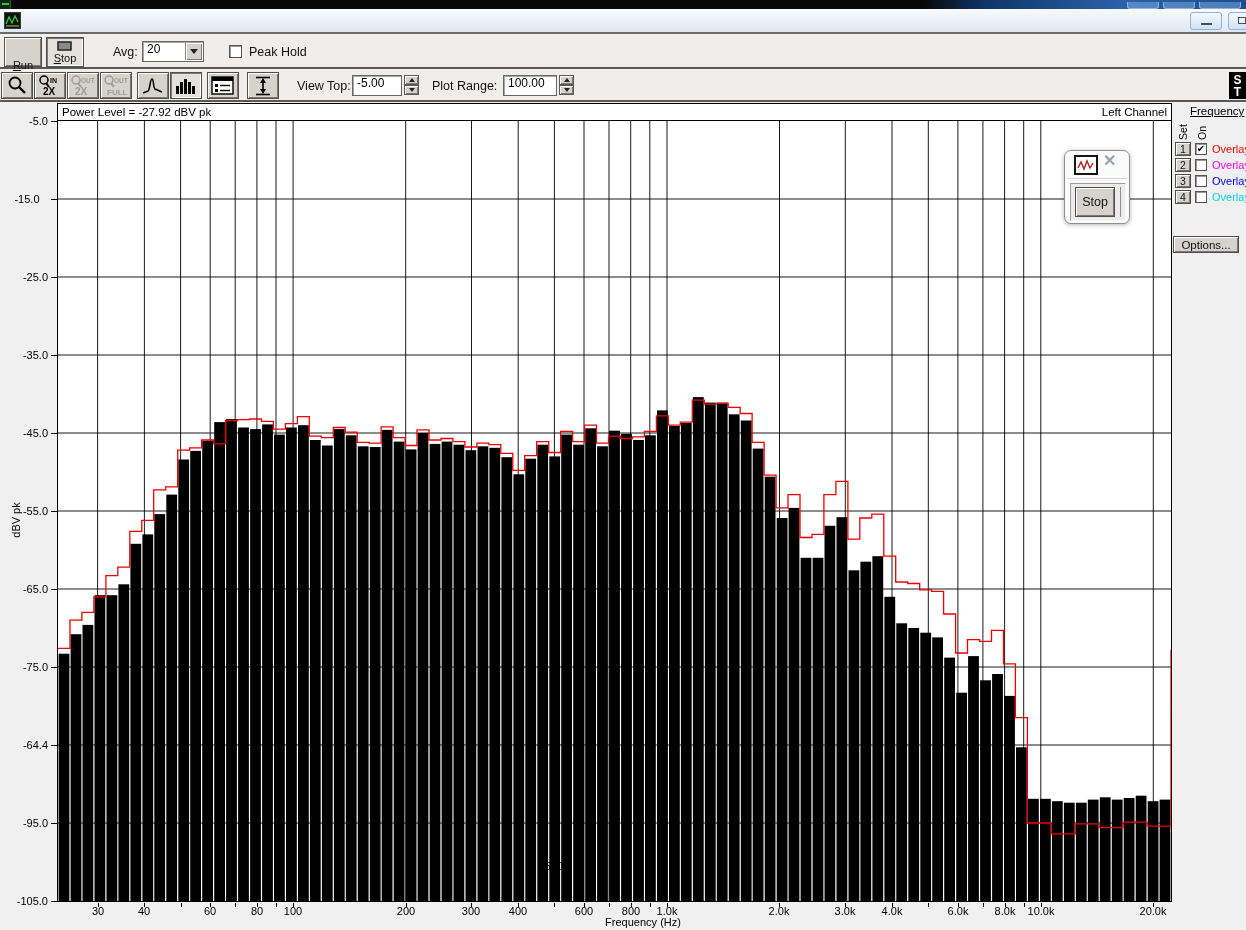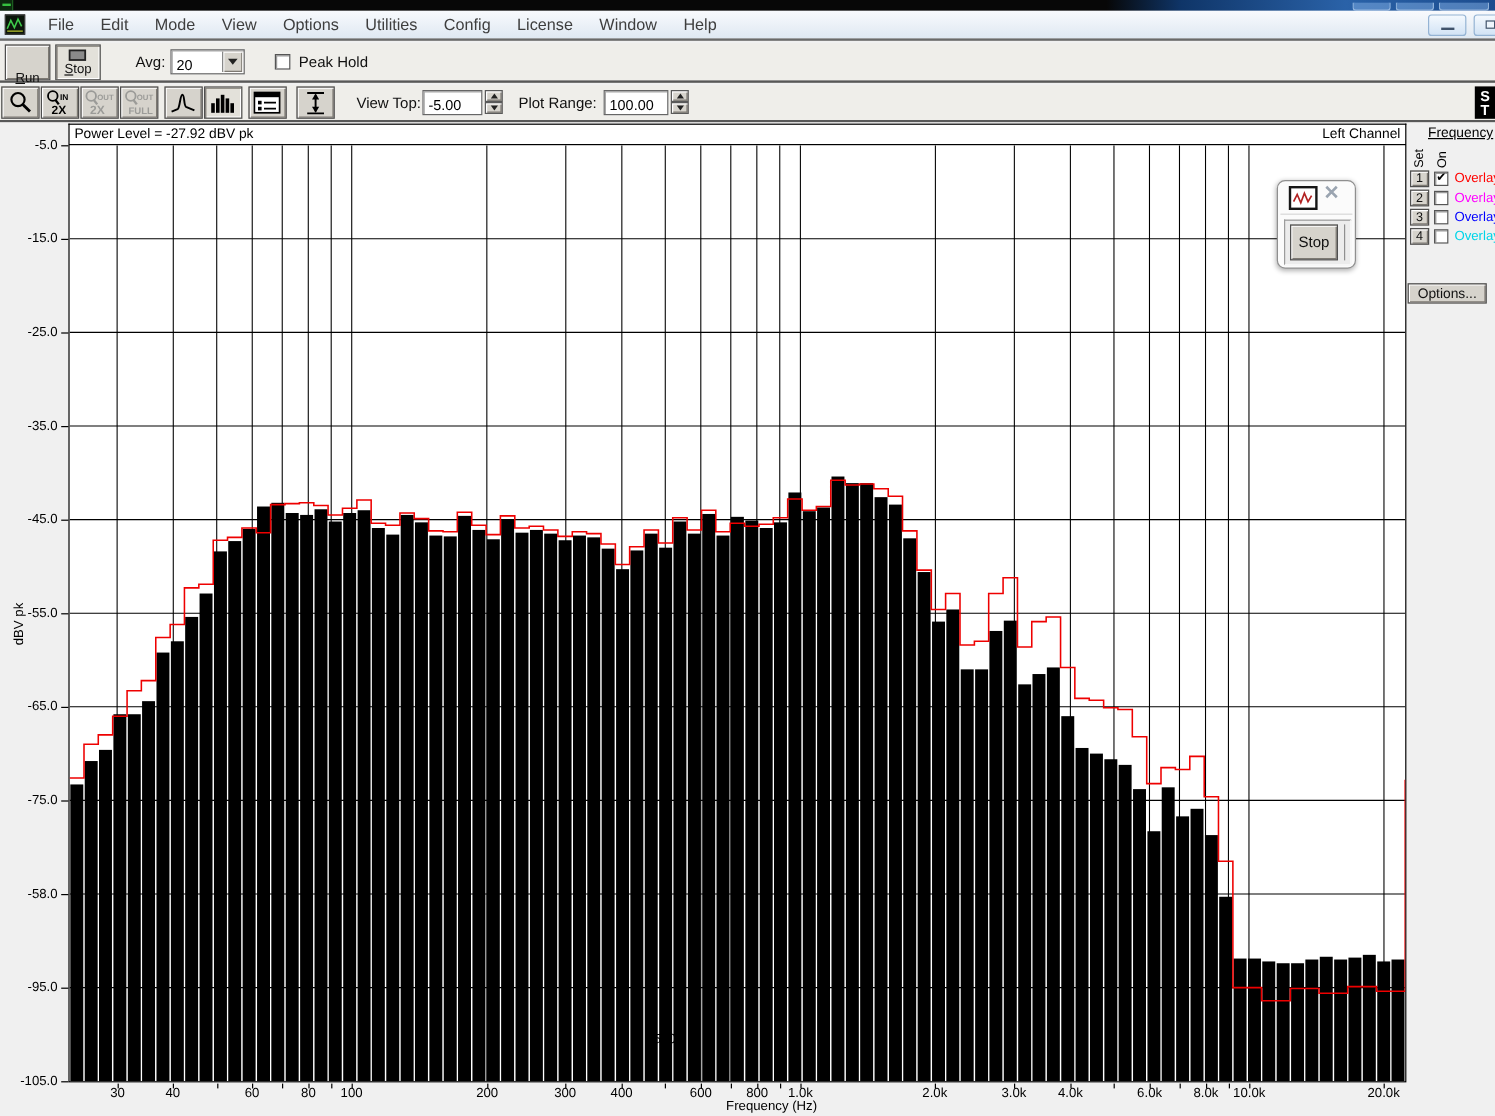--- a/index.html
+++ b/index.html
@@ -32,21 +32,21 @@
   
   #toolbar1 { position:absolute; left:0; top:36px; width:1246px; height:33px; background:#efeeea; border-bottom:2px solid #585858; }
   #toolbar2 { position:absolute; left:0; top:71px; width:1246px; height:31px; background:#efeeea; border-bottom:2px solid #585858; }
   .btn3d { position:absolute; background:#d6d3cc; border:1px solid #4f4f4f;
     box-shadow:inset 1px 1px 0 #ffffff, inset -1px -1px 0 #7d7972; font-size:11px; color:#111;
     display:flex; flex-direction:column; align-items:center; justify-content:center; cursor:default; }
   .btn3d.pressed { background:#e3e1da; box-shadow:inset 1px 1px 0 #7d7972, inset -1px -1px 0 #ffffff; }
   .btn3d.disabled { color:#9b9b98; }
   .tool-label { position:absolute; font-size:12.5px; color:#111; white-space:nowrap; }
   .sunken-field { position:absolute; background:#fff; border:1px solid #666;
-    box-shadow:inset 1px 1px 0 #a8a8a8; font-size:12px; color:#000; display:flex; align-items:flex-end; padding-left:4px; }
+    box-shadow:inset 1px 1px 0 #a8a8a8; font-size:12px; color:#000; display:flex; align-items:flex-start; padding-left:4px; }
   .combo-arrow-btn { position:absolute; right:1px; top:1px; bottom:1px; width:17px; background:#d6d3cc;
     border-left:1px solid #888; box-shadow:inset 1px 1px 0 #fff, inset -1px -1px 0 #7d7972;
     display:flex; align-items:center; justify-content:center; }
   .arrow-down { width:0; height:0; border-left:4px solid transparent; border-right:4px solid transparent; border-top:5px solid #222; }
   .checkbox { position:absolute; width:13px; height:13px; background:#fff; border:1px solid #555;
     box-shadow:inset 1px 1px 0 #9a9a9a; font-size:10px; line-height:11px; text-align:center; color:#000; }
   .spinner { position:absolute; width:15px; height:20px; }
   .spinner .sp { position:absolute; left:0; width:15px; height:10px; background:#d6d3cc; border:1px solid #5a5a5a;
     box-shadow:inset 1px 1px 0 #fff, inset -1px -1px 0 #7d7972; display:flex; align-items:center; justify-content:center; }
   .spinner .up { top:0; } .spinner .dn { top:10px; }
@@ -107,32 +107,20 @@
     <div class="tbtn-hint" style="left:1199px; width:42px;"></div>
   </div>
 
   <div id="menubar">
     <div id="menu-icon">
       <svg width="15" height="15">
           <polyline points="1,11 4,4 7,10 10,3 13,9" fill="none" stroke="#3ec94a" stroke-width="1.3"></polyline>
           <polyline points="1,13 14,13" stroke="#b9c42e" stroke-width="1"></polyline>
         </svg>
     </div>
-    <div id="menu-items">
-        <div class="menu-item">File</div>
-        <div class="menu-item">Edit</div>
-        <div class="menu-item">Mode</div>
-        <div class="menu-item">View</div>
-        <div class="menu-item">Options</div>
-        <div class="menu-item">Utilities</div>
-        <div class="menu-item">Config</div>
-        <div class="menu-item">License</div>
-        <div class="menu-item">Window</div>
-        <div class="menu-item">Help</div>
-      </div>
     <div id="mdi-buttons">
       <div class="mdi-btn">
           <div class="min-glyph"></div>
         </div>
       <div class="mdi-btn">
           <div class="restore-glyph"></div>
         </div>
     </div>
   </div>
 
@@ -390,35 +378,35 @@
           <rect x="1089.7" y="680.2" width="10.8" height="99.8" fill="#000000"></rect>
           <rect x="1101.6" y="678.6" width="10.8" height="101.4" fill="#000000"></rect>
           <path d="M0,527.3L0.0,527.3L12.0,527.3L12.0,499.2L23.9,499.2L23.9,491.4L35.9,491.4L35.9,475.8L47.9,475.8L47.9,454.7L59.8,454.7L59.8,446.2L71.8,446.2L71.8,410.3L83.8,410.3L83.8,399.4L95.7,399.4L95.7,368.9L107.7,368.9L107.7,365.8L119.7,365.8L119.7,329.2L131.6,329.2L131.6,326.8L143.6,326.8L143.6,319.0L155.6,319.0L155.6,322.9L167.5,322.9L167.5,299.5L179.5,299.5L179.5,298.7L191.5,298.7L191.5,298.0L203.5,298.0L203.5,300.3L215.4,300.3L215.4,308.1L227.4,308.1L227.4,302.6L239.4,302.6L239.4,295.6L251.3,295.6L251.3,315.1L263.3,315.1L263.3,316.7L275.3,316.7L275.3,306.5L287.2,306.5L287.2,311.2L299.2,311.2L299.2,321.4L311.2,321.4L311.2,322.1L323.1,322.1L323.1,305.8L335.1,305.8L335.1,316.7L347.1,316.7L347.1,324.5L359.0,324.5L359.0,308.9L371.0,308.9L371.0,319.0L383.0,319.0L383.0,317.5L394.9,317.5L394.9,320.6L406.9,320.6L406.9,326.0L418.9,326.0L418.9,322.1L430.8,322.1L430.8,323.7L442.8,323.7L442.8,332.3L454.8,332.3L454.8,349.4L466.7,349.4L466.7,334.6L478.7,334.6L478.7,320.6L490.7,320.6L490.7,331.5L502.6,331.5L502.6,310.4L514.6,310.4L514.6,320.6L526.6,320.6L526.6,304.2L538.5,304.2L538.5,322.1L550.5,322.1L550.5,315.1L562.5,315.1L562.5,317.5L574.5,317.5L574.5,315.9L586.4,315.9L586.4,310.4L598.4,310.4L598.4,294.8L610.4,294.8L610.4,304.2L622.3,304.2L622.3,301.1L634.3,301.1L634.3,279.2L646.3,279.2L646.3,283.1L658.2,283.1L658.2,282.4L670.2,282.4L670.2,286.3L682.2,286.3L682.2,292.5L694.1,292.5L694.1,321.4L706.1,321.4L706.1,354.1L718.1,354.1L718.1,386.9L730.0,386.9L730.0,373.6L742.0,373.6L742.0,416.5L754.0,416.5L754.0,413.4L765.9,413.4L765.9,373.6L777.9,373.6L777.9,360.4L789.9,360.4L789.9,418.1L801.8,418.1L801.8,397.0L813.8,397.0L813.8,393.1L825.8,393.1L825.8,435.2L837.7,435.2L837.7,461.0L849.7,461.0L849.7,462.5L861.7,462.5L861.7,468.8L873.6,468.8L873.6,470.3L885.6,470.3L885.6,493.0L897.6,493.0L897.6,532.0L909.5,532.0L909.5,518.7L921.5,518.7L921.5,520.3L933.5,520.3L933.5,509.3L945.5,509.3L945.5,542.9L957.4,542.9L957.4,596.7L969.4,596.7L969.4,702.0L981.4,702.0L981.4,702.0L993.3,702.0L993.3,712.9L1005.3,712.9L1005.3,712.9L1017.3,712.9L1017.3,702.8L1029.2,702.8L1029.2,702.8L1041.2,702.8L1041.2,706.7L1053.2,706.7L1053.2,706.7L1065.1,706.7L1065.1,701.2L1077.1,701.2L1077.1,701.2L1089.1,701.2L1089.1,705.1L1101.0,705.1L1101.0,705.1L1113.0,705.1L1113,528.8" fill="none" stroke="#ee0000" stroke-width="1.3"></path>
         </svg>
     </div>
     <div id="dbv-label">dBV pk</div>
     <div id="freq-label">Frequency (Hz)</div>
     <div id="axis-labels">
         <div class="ylabel" style="left:6px; top:13px;">-5.0</div>
         <div class="ytick" style="top:19px;"></div>
-        <div class="ylabel" style="left:6px; top:91px;">-15.0</div>
+        <div class="ylabel" style="left:6px; top:91px;text-align:center;">-15.0</div>
         <div class="ytick" style="top:97px;"></div>
         <div class="ylabel" style="left:6px; top:169px;">-25.0</div>
         <div class="ytick" style="top:175px;"></div>
         <div class="ylabel" style="left:6px; top:247px;">-35.0</div>
         <div class="ytick" style="top:253px;"></div>
         <div class="ylabel" style="left:6px; top:325px;">-45.0</div>
         <div class="ytick" style="top:331px;"></div>
         <div class="ylabel" style="left:6px; top:403px;">-55.0</div>
         <div class="ytick" style="top:409px;"></div>
         <div class="ylabel" style="left:6px; top:481px;">-65.0</div>
         <div class="ytick" style="top:487px;"></div>
         <div class="ylabel" style="left:6px; top:559px;">-75.0</div>
         <div class="ytick" style="top:565px;"></div>
-        <div class="ylabel" style="left:6px; top:637px;">-58.0</div>
+        <div class="ylabel" style="left:6px; top:637px;">-64.4</div>
         <div class="ytick" style="top:643px;"></div>
         <div class="ylabel" style="left:6px; top:715px;">-95.0</div>
         <div class="ytick" style="top:721px;"></div>
         <div class="ylabel" style="left:6px; top:793px;">-105.0</div>
         <div class="ytick" style="top:799px;"></div>
         <div class="xtick" style="left:98px; top:801px;"></div>
         <div class="xtick" style="left:144px; top:801px;"></div>
         <div class="xtick" style="left:181px; top:801px;"></div>
         <div class="xtick" style="left:210px; top:801px;"></div>
         <div class="xtick" style="left:235px; top:801px;"></div>

